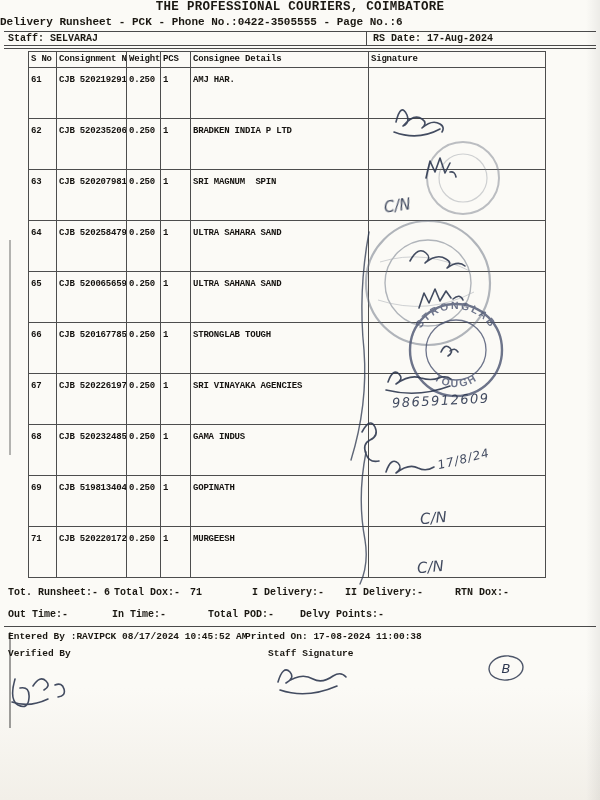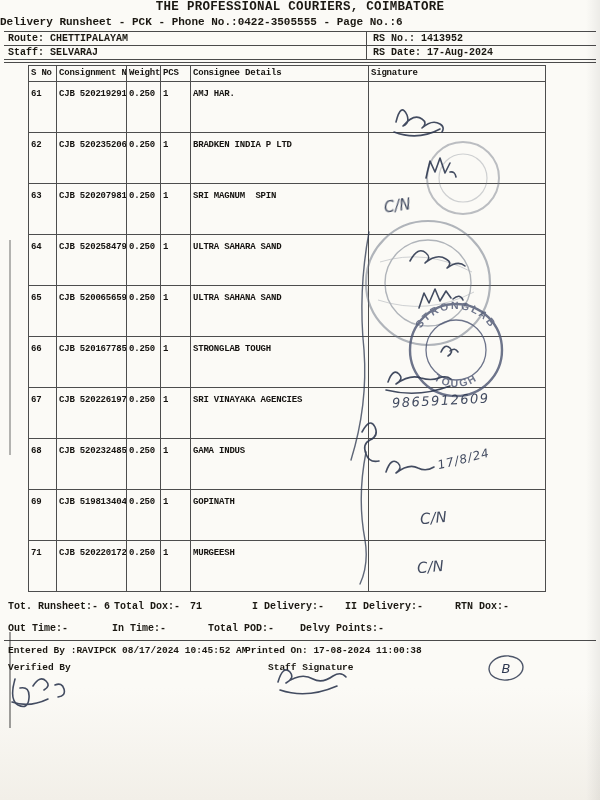--- a/index.html
+++ b/index.html
@@ -58,28 +58,20 @@
 <div class="page">
 
   <div class="scan-shade"></div>
   <div class="artifact a1"></div>
   <div class="artifact a2"></div>
 
   <div class="title">THE PROFESSIONAL COURIERS, COIMBATORE</div>
   <div class="subtitle">Delivery Runsheet - PCK - Phone No.:0422-3505555 - Page No.:6</div>
 
   <div class="meta">
-    <div class="meta-row">
-      <div class="meta-left">
-        <span>Route:</span><span class="mval">CHETTIPALAYAM</span>
-      </div>
-      <div class="meta-right">
-        <span>RS No.:</span><span class="mval">1413952</span>
-      </div>
-    </div>
     <div class="meta-row">
       <div class="meta-left">
         <span>Staff:</span><span class="mval">SELVARAJ</span>
       </div>
       <div class="meta-right">
         <span>RS Date:</span><span class="mval">17-Aug-2024</span>
       </div>
     </div>
     <div class="meta-row">
       <div class="meta-right noline"></div>

